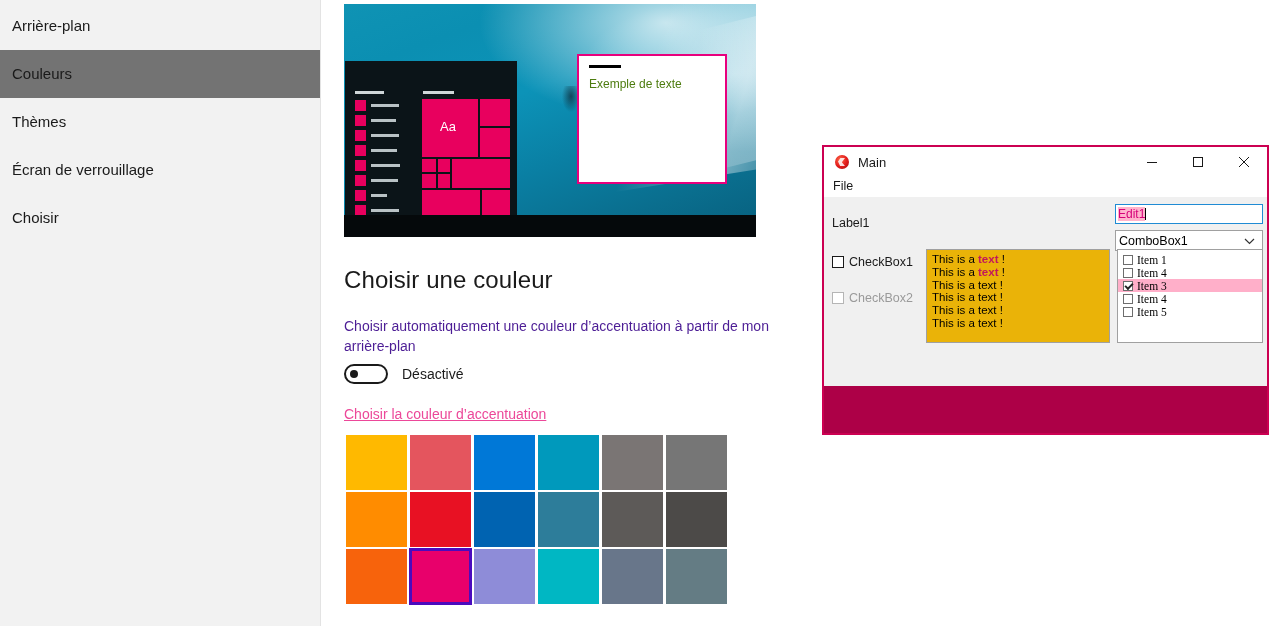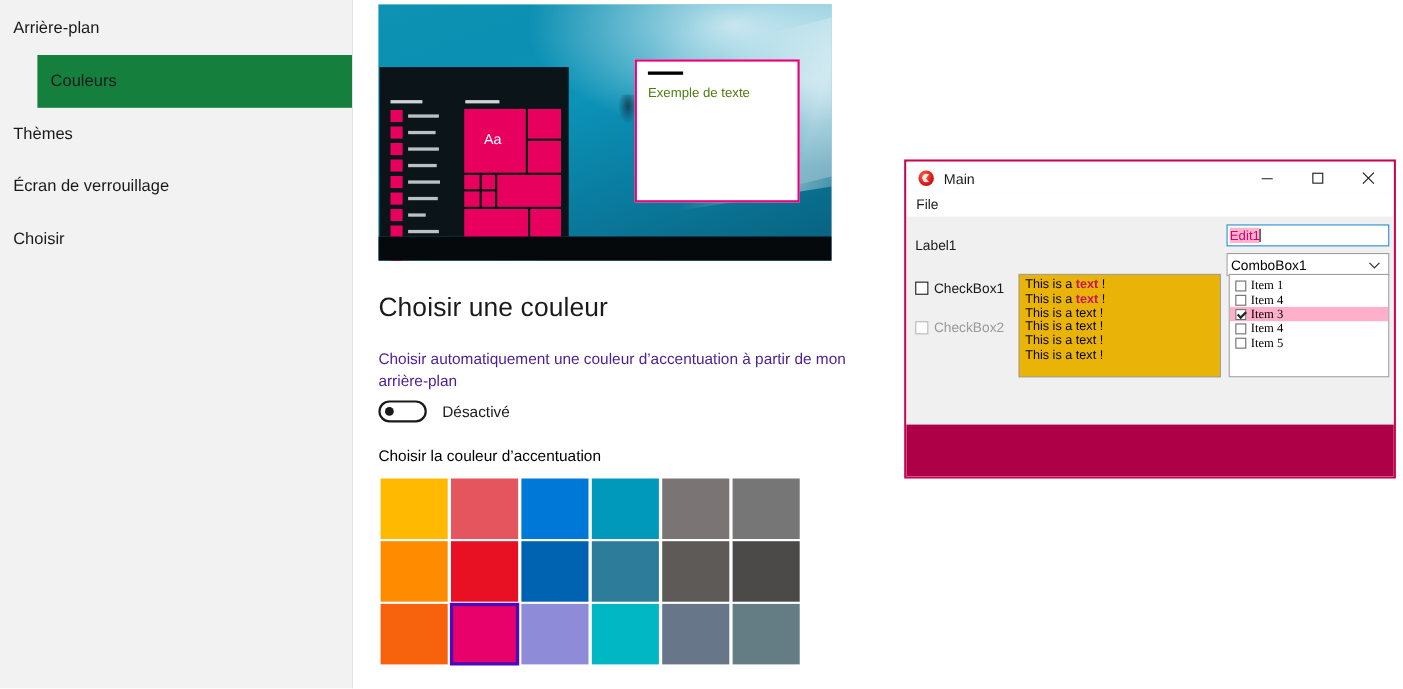--- a/index.html
+++ b/index.html
@@ -101,21 +101,21 @@
   .toggle-row { position:absolute; left:23px; top:364px; display:flex; align-items:center; }
   .toggle {
     width:44px; height:20px; border:2px solid #1a1a1a; border-radius:10px;
     background:#fff; position:relative;
   }
   .toggle .knob {
     position:absolute; left:4px; top:4px; width:8px; height:8px; border-radius:50%;
     background:#1a1a1a;
   }
   .toggle-label { margin-left:14px; font-size:14px; color:#1a1a1a; }
-  .sub-label { position:absolute; left:23px; top:406px; font-size:14px; color:#000000; }
+  .sub-label { position:absolute; left:23px; top:406px; font-size:14px; color:#ec4899;text-decoration:underline; }
 
   
   #swatches {
     position:absolute; left:23px; top:434px;
     display:grid; grid-template-columns: repeat(6, 64px); grid-auto-rows: 57px;
     column-gap: 0px; row-gap: 0px;
   }
   .sw-cell { width:64px; height:57px; display:flex; align-items:center; justify-content:center; }
   .sw { width:61px; height:55px; }
   .sw.selected { outline: 3px solid #4b0bbd; outline-offset: -2px; }
@@ -224,21 +224,21 @@
 </head>
 <body>
 
 <div id="root">
 
   <div id="sidebar">
     <div id="nav-list">
       <div class="nav-item">
         <span>Arrière-plan</span>
       </div>
-      <div class="nav-item selected" style="background: #15803d; margin-left: 34px;">
+      <div class="nav-item selected" style="background: #737373;">
         <span>Couleurs</span>
       </div>
       <div class="nav-item">
         <span>Thèmes</span>
       </div>
       <div class="nav-item">
         <span>Écran de verrouillage</span>
       </div>
       <div class="nav-item">
         <span>Choisir</span>

